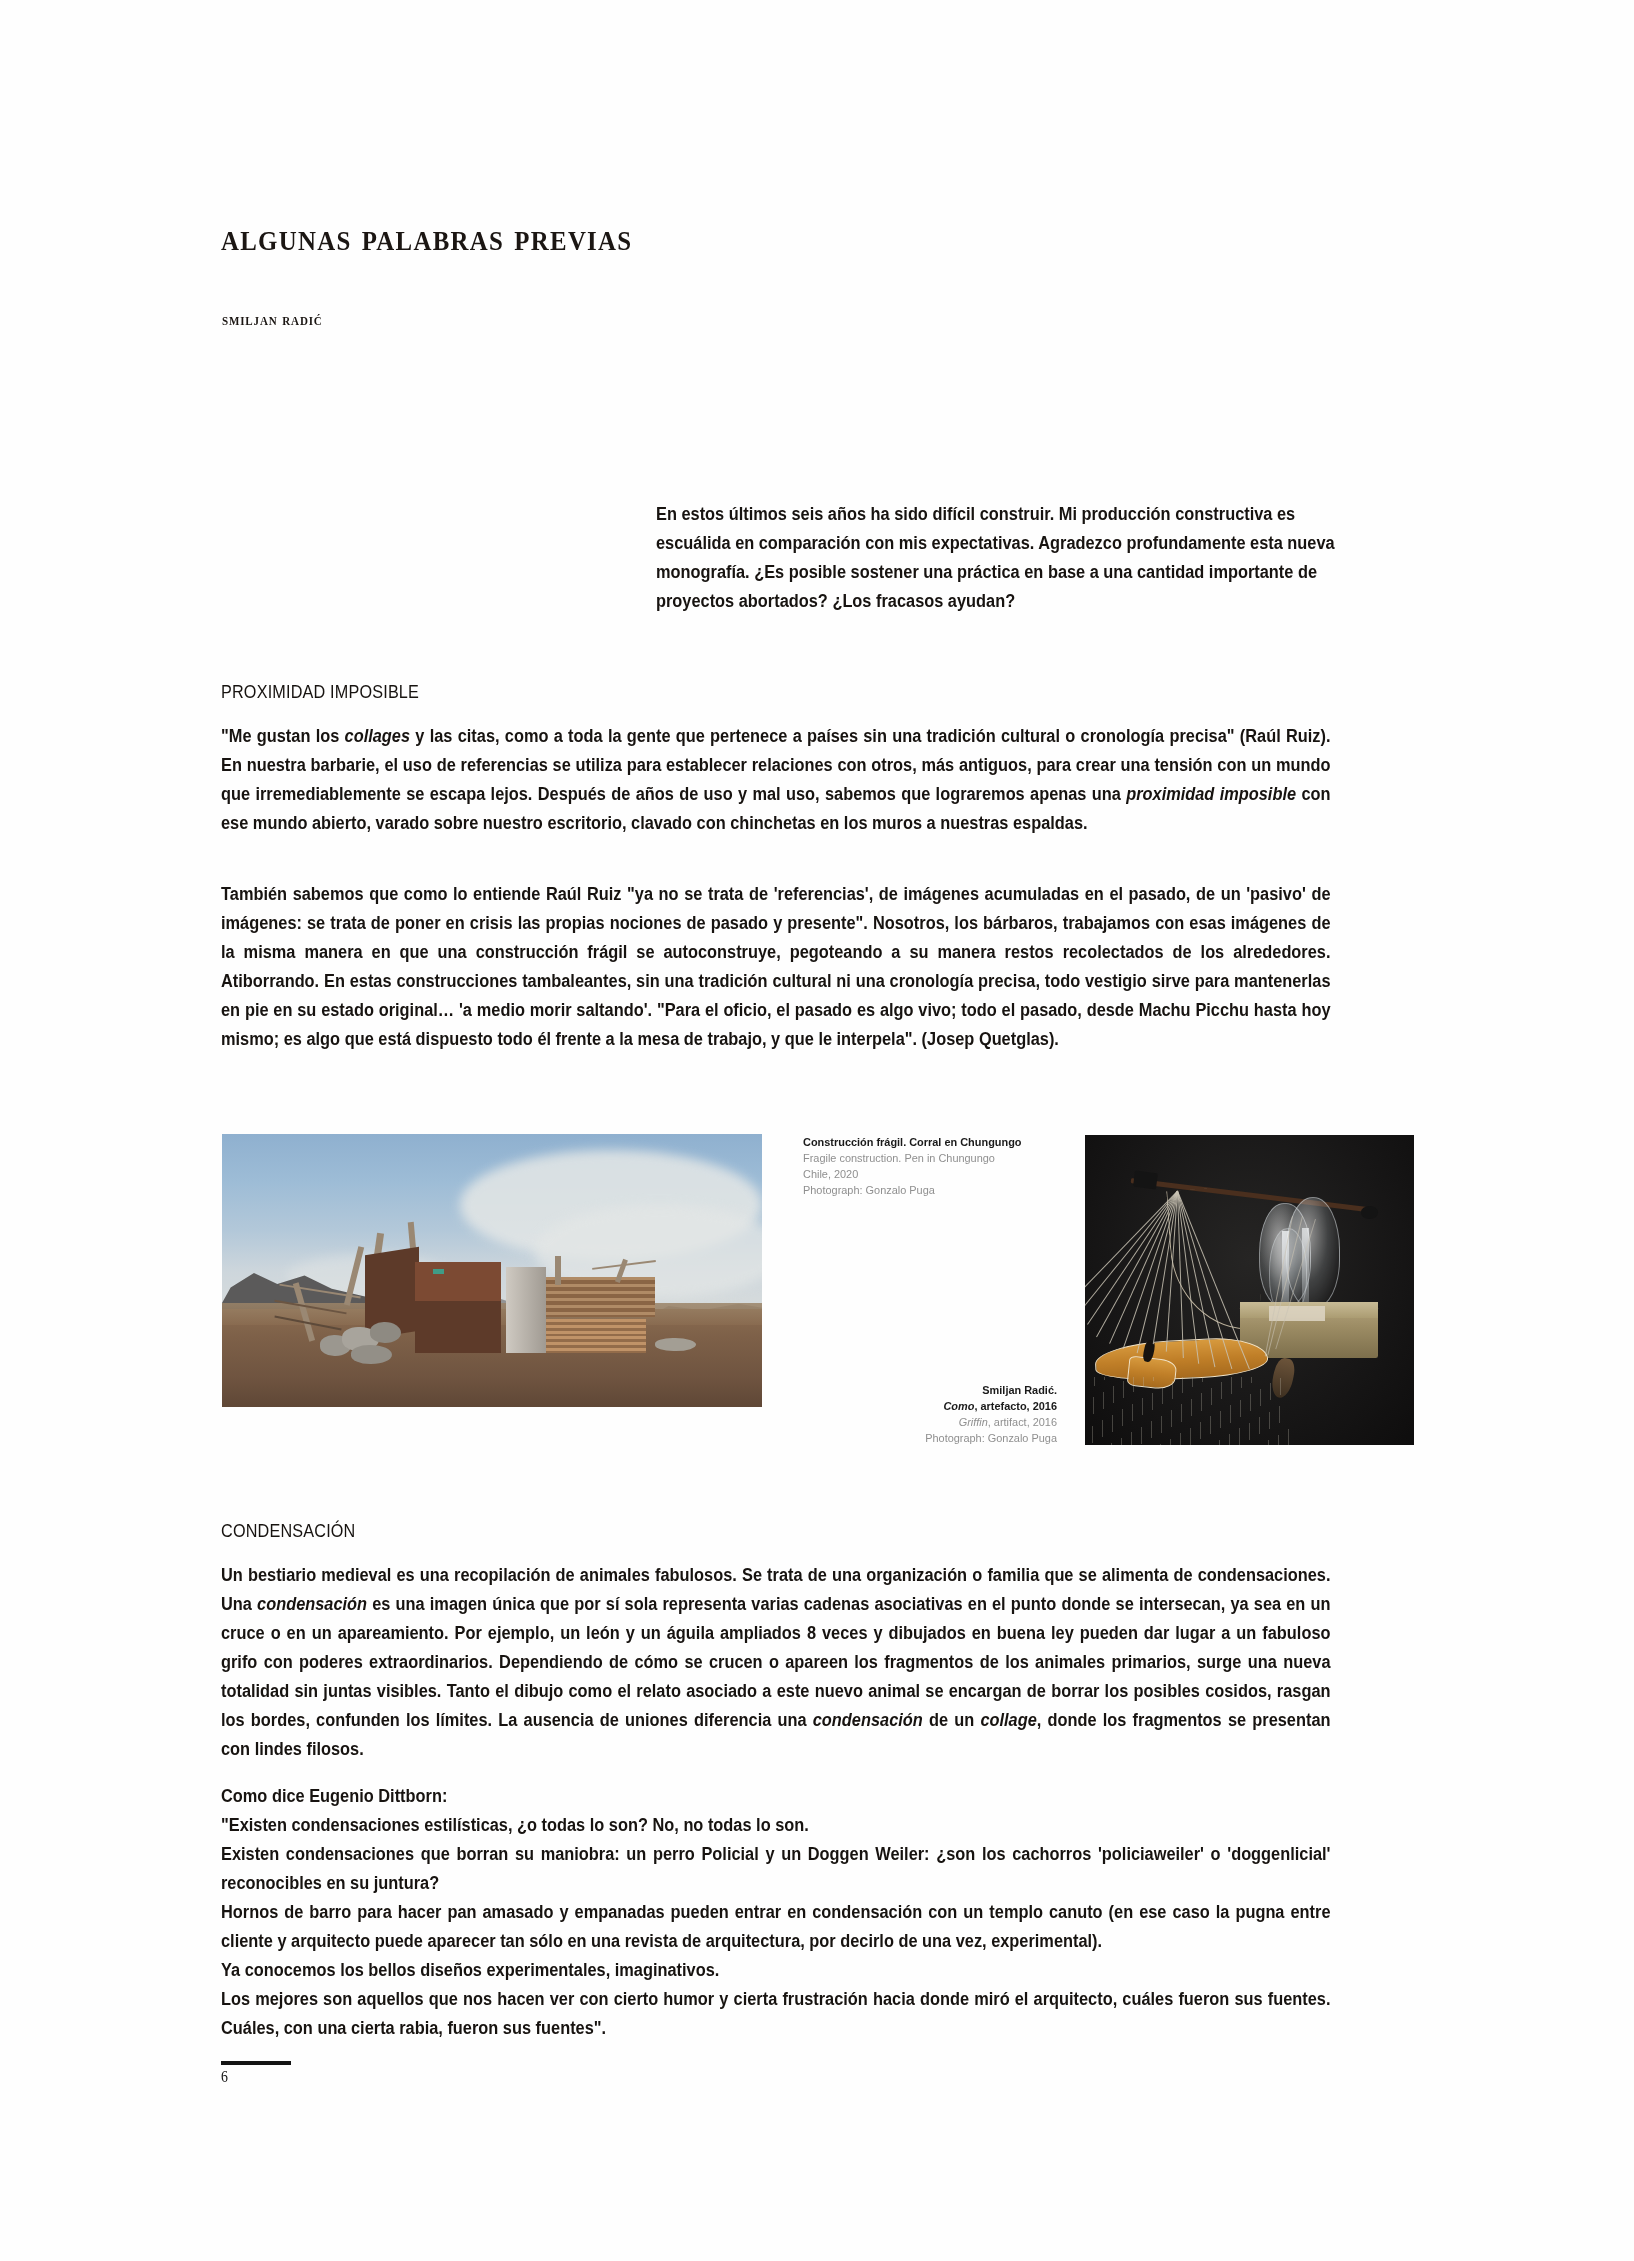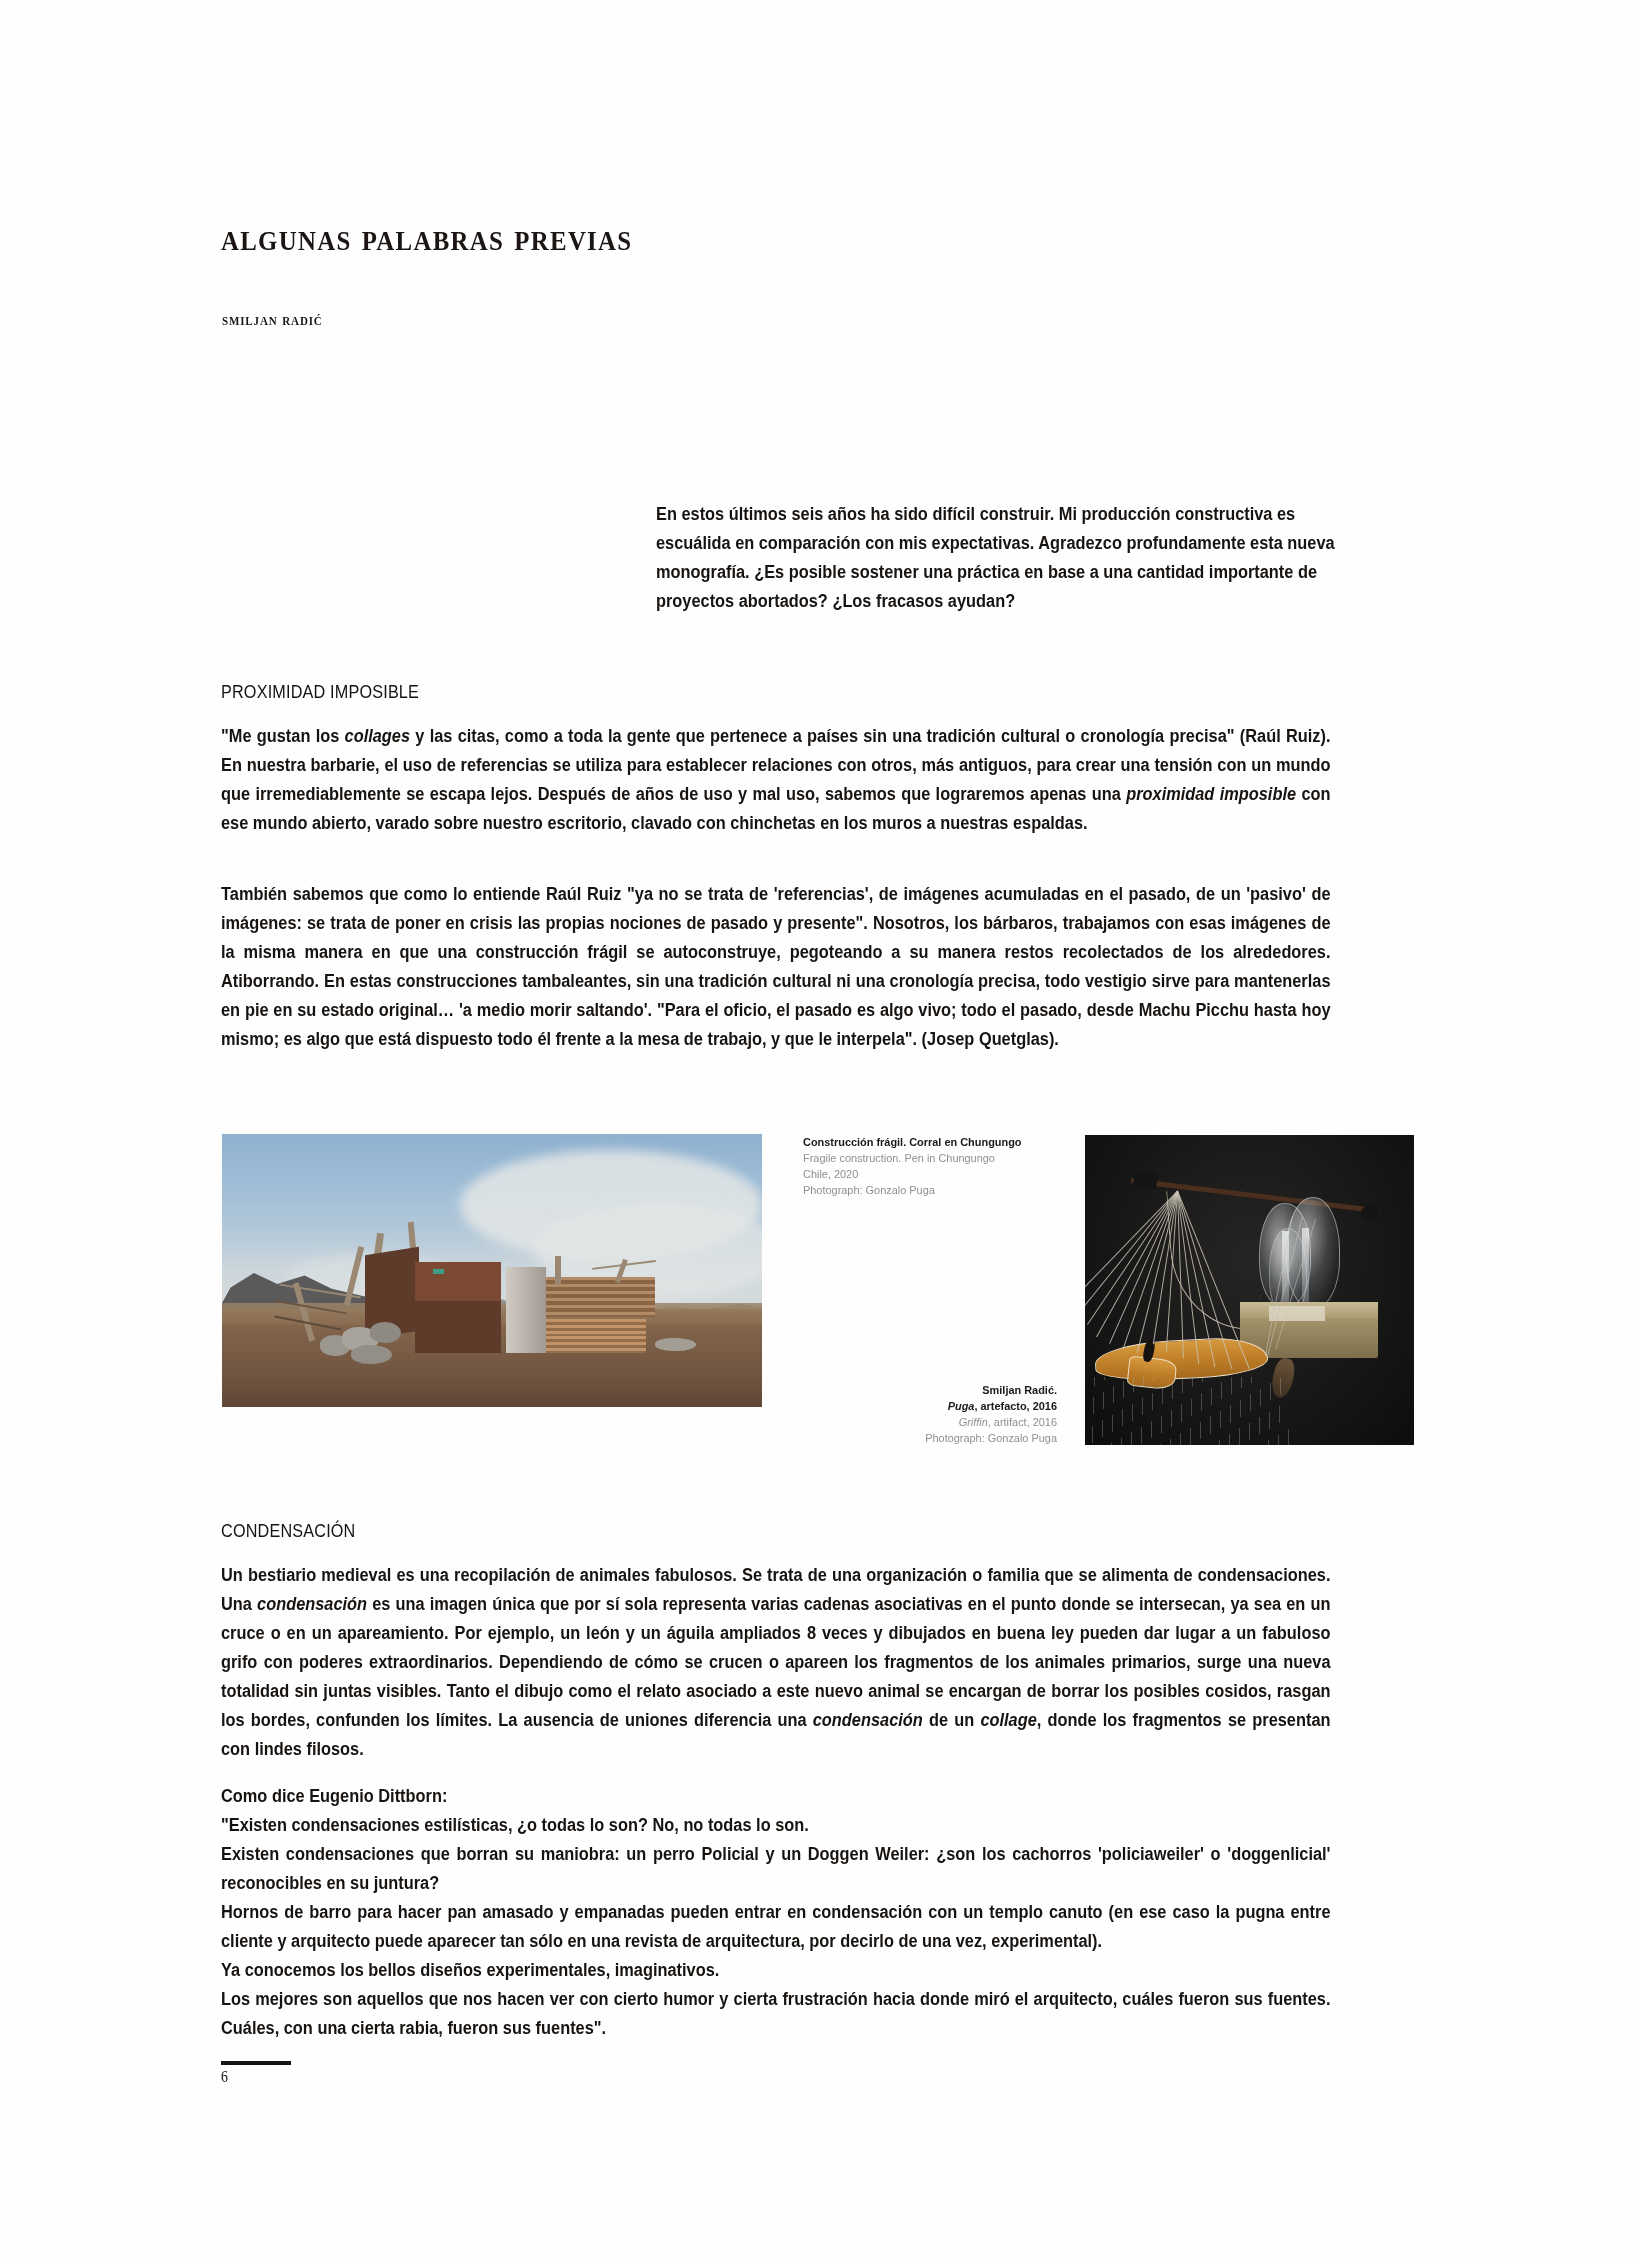--- a/index.html
+++ b/index.html
@@ -303,21 +303,21 @@
 
   <div class="cap cap-left">
     <div class="es">Construcción frágil. Corral en Chungungo</div>
     <div class="en">Fragile construction. Pen in Chungungo</div>
     <div class="en">Chile, 2020</div>
     <div class="en">Photograph: Gonzalo Puga</div>
   </div>
 
   <div class="cap cap-right">
     <div class="es">Smiljan Radić.</div>
-    <div class="es"><i>Puga</i><span>, artefacto, 2016</span></div>
+    <div class="es"><i>Como</i><span>, artefacto, 2016</span></div>
     <div class="en"><i>Griffin</i><span>, artifact, 2016</span></div>
     <div class="en">Photograph: Gonzalo Puga</div>
   </div>
 
   <div class="section-head" style="top:1521px">CONDENSACIÓN</div>
 
   <div class="para" style="top:1561px"><span>Un bestiario medieval es una recopilación de animales fabulosos. Se trata de una organización o familia que se alimenta de condensaciones. Una </span><i>condensación</i><span> es una imagen única que por sí sola representa varias cadenas asociativas en el punto donde se intersecan, ya sea en un cruce o en un apareamiento. Por ejemplo, un león y un águila ampliados 8 veces y dibujados en buena ley pueden dar lugar a un fabuloso grifo con poderes extraordinarios. Dependiendo de cómo se crucen o apareen los fragmentos de los animales primarios, surge una nueva totalidad sin juntas visibles. Tanto el dibujo como el relato asociado a este nuevo animal se encargan de borrar los posibles cosidos, rasgan los bordes, confunden los límites. La ausencia de uniones diferencia una </span><i>condensación</i><span> de un </span><i>collage</i><span>, donde los fragmentos se presentan con lindes filosos.</span></div>
 
   <div class="quoteblock" style="top:1782px">
     <p>Como dice Eugenio Dittborn:</p>

